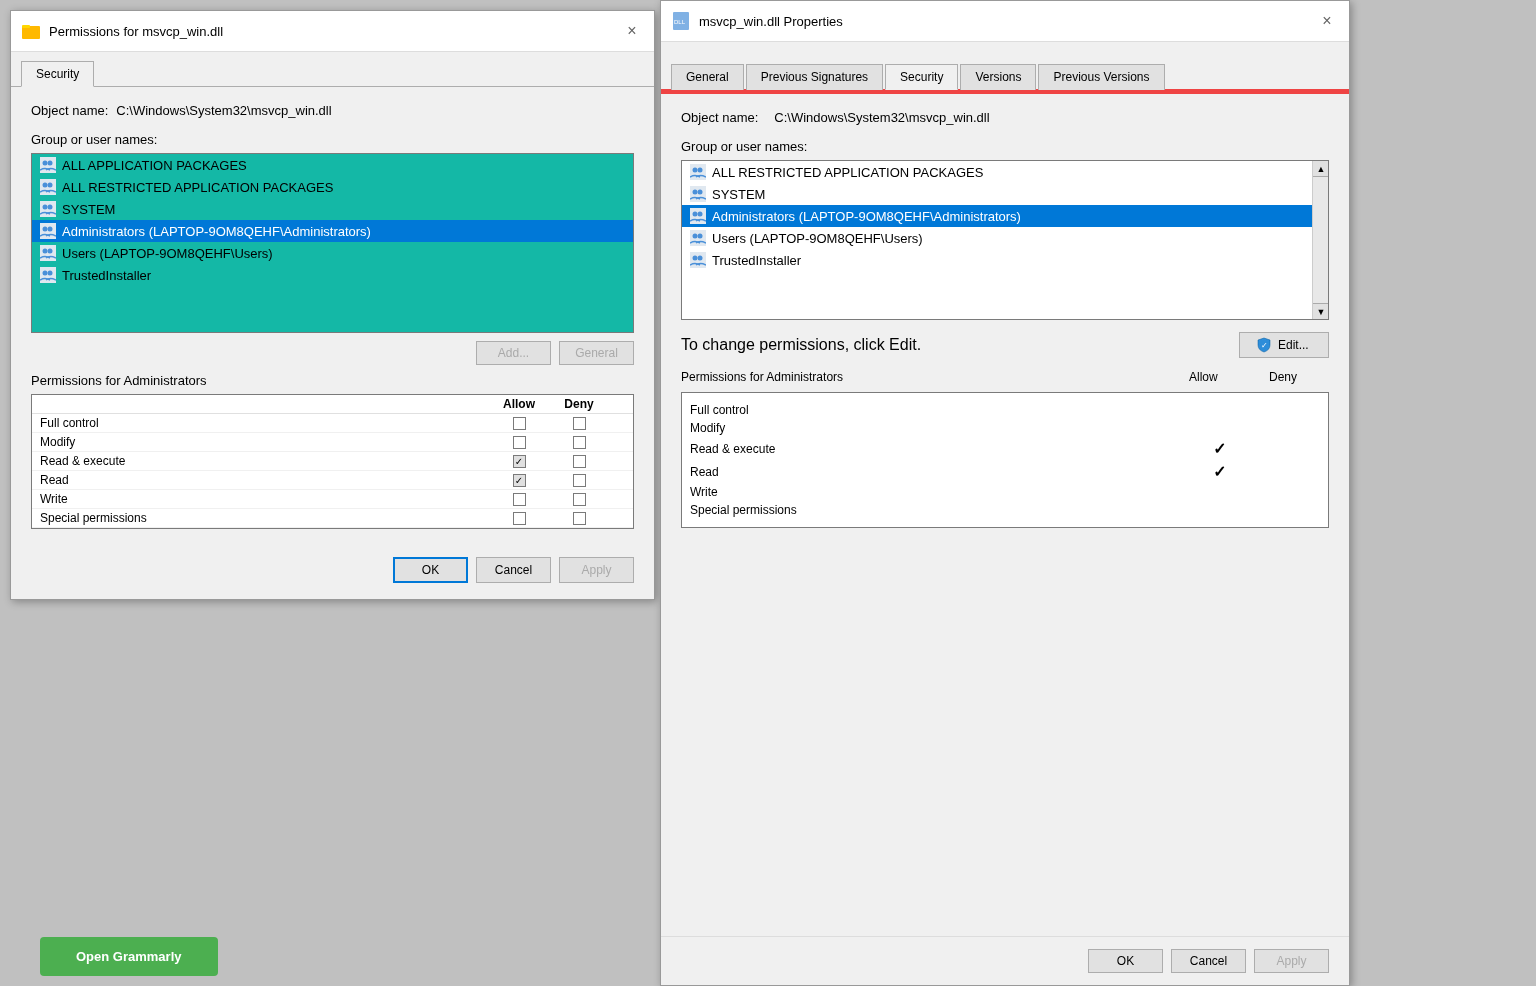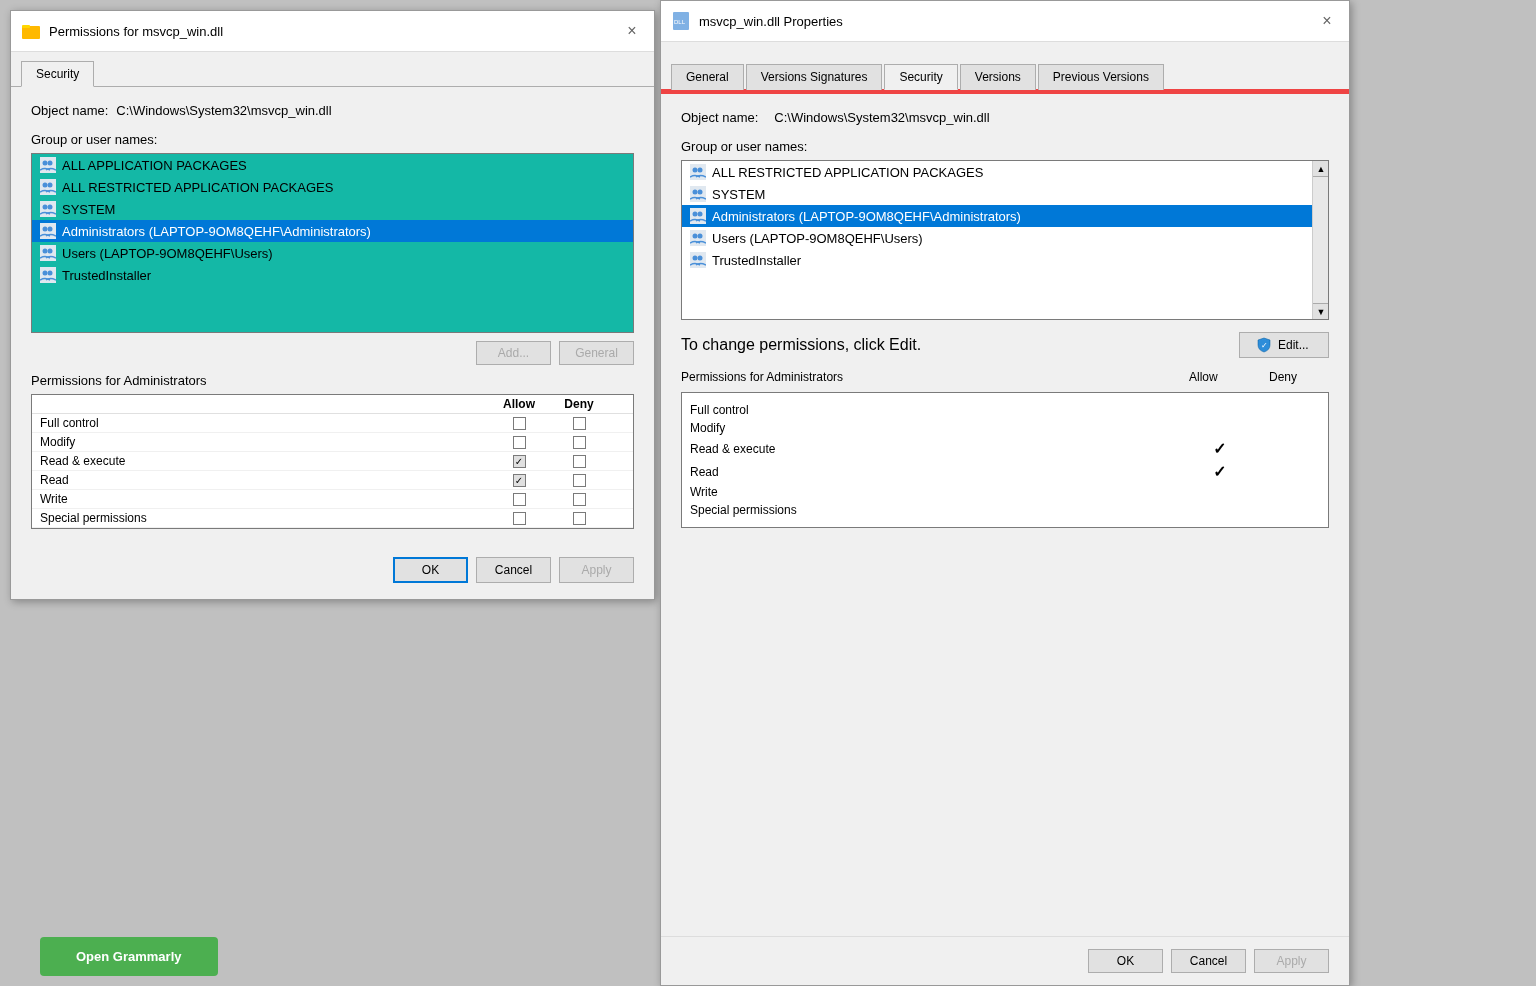--- a/index.html
+++ b/index.html
@@ -551,21 +551,21 @@
         <rect x="2" y="1" width="16" height="18" rx="1" fill="#4a90d9" opacity="0.7"></rect>
         <text x="3" y="13" font-size="6" fill="white" font-family="Arial">DLL</text>
       </svg>
       <span class="dialog-title">msvcp_win.dll Properties</span>
     </div>
     <button class="close-btn">×</button>
   </div>
 
   <div class="props-tabs">
     <div class="props-tab">General</div>
-    <div class="props-tab">Versions Signatures</div>
+    <div class="props-tab">Previous Signatures</div>
     <div class="props-tab active">Security</div>
     <div class="props-tab">Versions</div>
     <div class="props-tab">Previous Versions</div>
   </div>
 
   <div class="props-content">
     <div class="field-row">
       <span class="field-label">Object name:</span>
       <span class="field-value" style="margin-left:8px;">C:\Windows\System32\msvcp_win.dll</span>
     </div>

